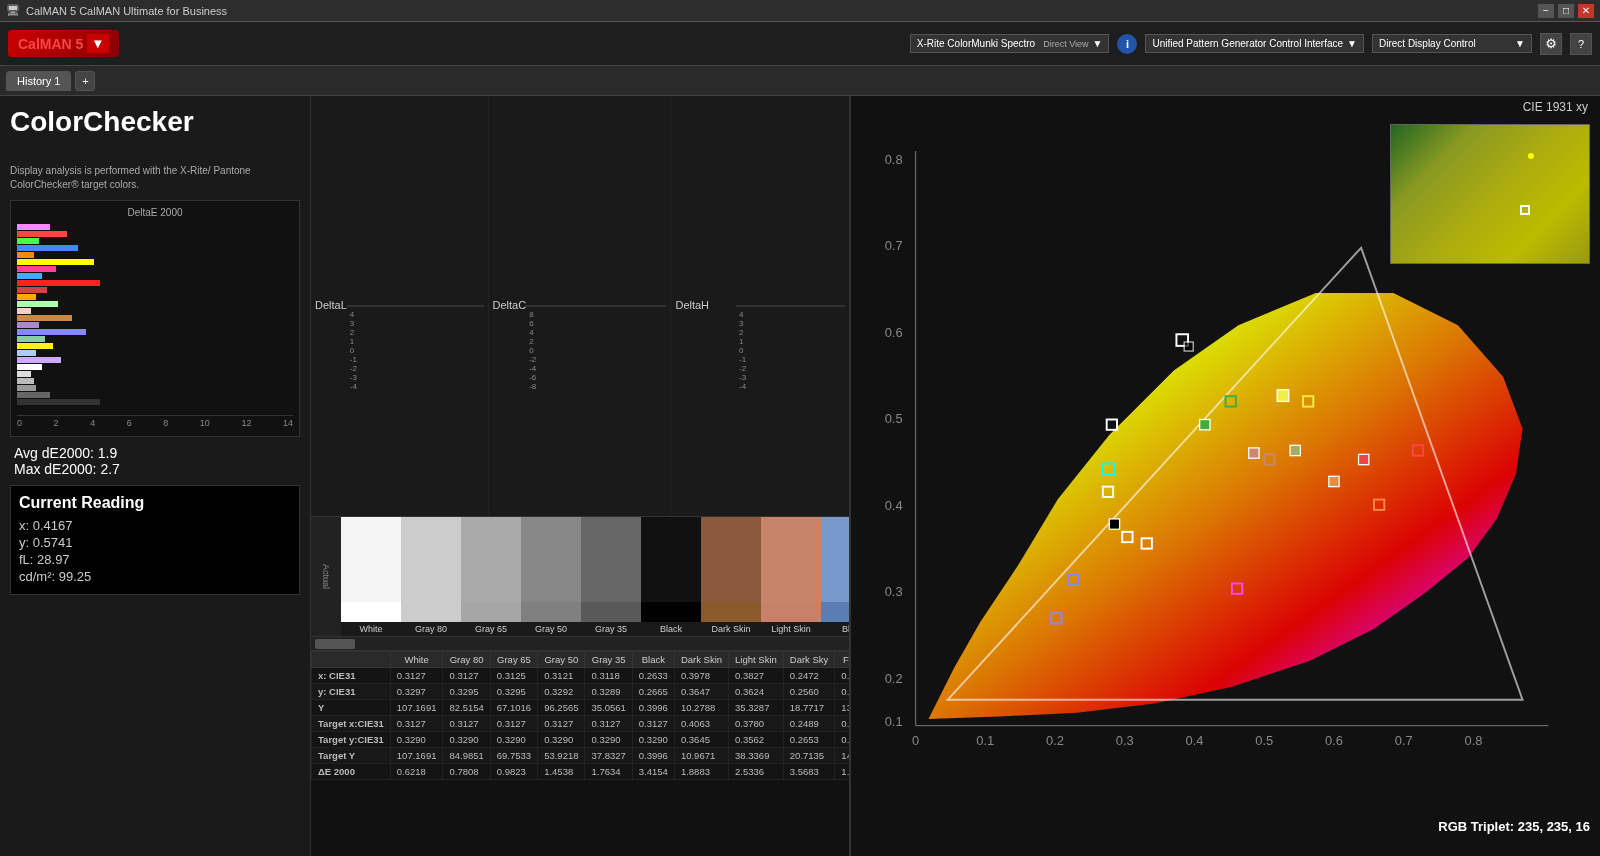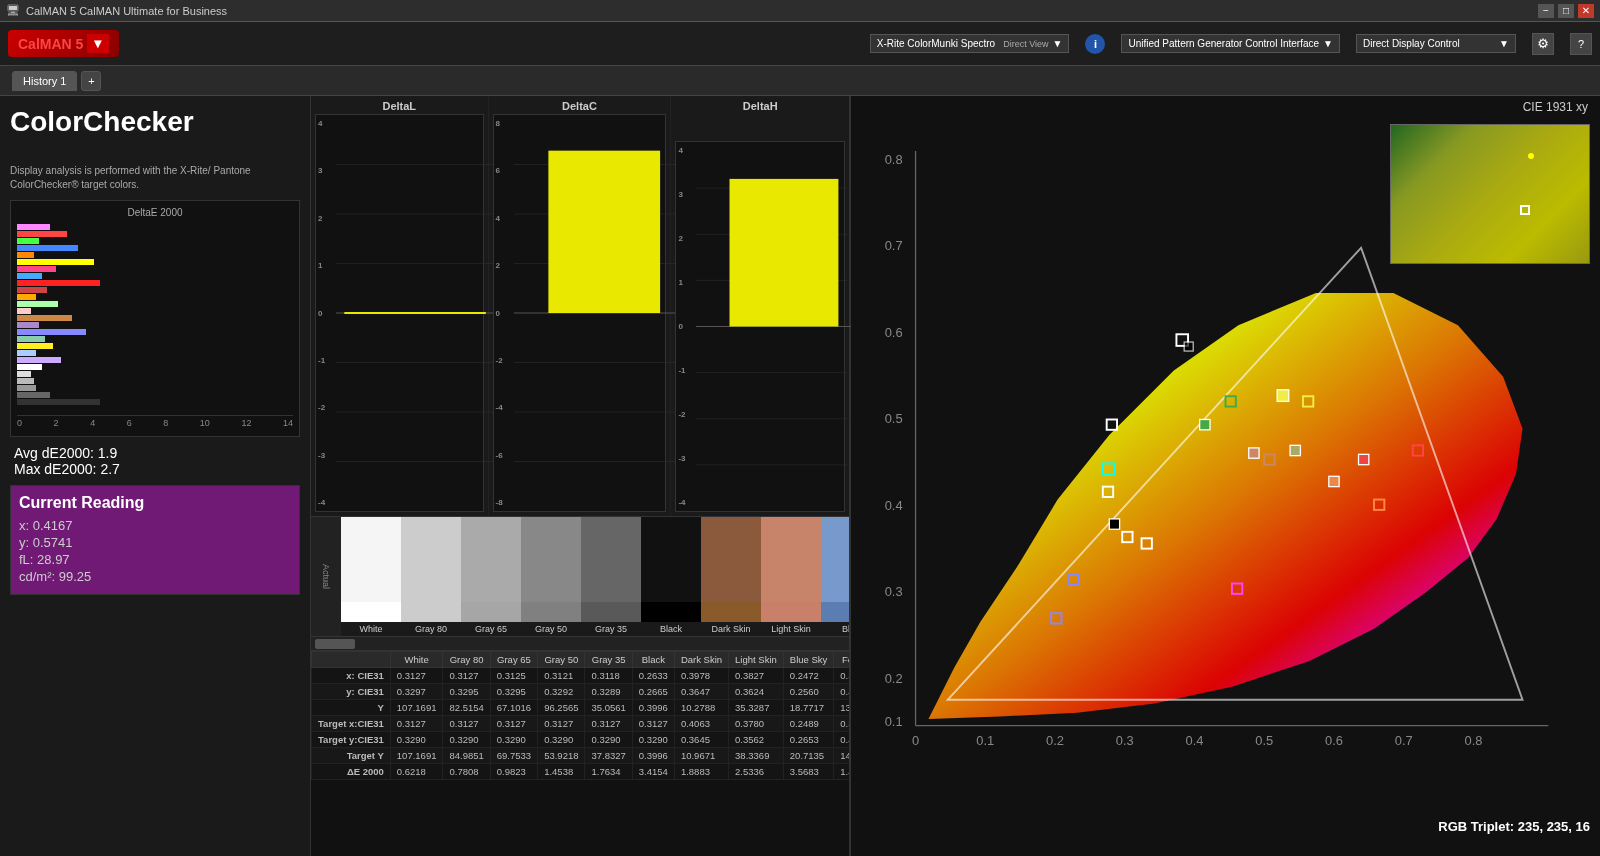--- a/index.html
+++ b/index.html
@@ -12,27 +12,27 @@
     .wbtn { background: #555; border: none; color: #fff; width: 16px; height: 14px; cursor: pointer; font-size: 10px; display: flex; align-items: center; justify-content: center; }
     .wbtn.close { background: #c0392b; }
 
     
     #appheader { background: #1e1e1e; height: 44px; display: flex; align-items: center; padding: 0 8px; gap: 10px; border-bottom: 1px solid #444; }
     #logo { background: linear-gradient(135deg, #cc0000, #880000); color: #fff; font-size: 20px; font-weight: bold; padding: 4px 10px; border-radius: 4px; display: flex; align-items: center; gap: 4px; }
     #logo span { color: #ff4444; font-size: 14px; }
     #logo-dropdown { background: #cc0000; border: none; color: #fff; cursor: pointer; padding: 2px 4px; }
 
     
-    #tabbar { background: #2a2a2a; height: 30px; display: flex; align-items: center; padding: 0 12px; gap: 4px; border-bottom: 1px solid #444; }
+    #tabbar { background: #2a2a2a; height: 30px; display: flex; align-items: center; padding: 0 6px; gap: 4px; border-bottom: 1px solid #444; }
     .tab { background: #3a3a3a; border: 1px solid #555; color: #fff; padding: 3px 10px; cursor: pointer; border-radius: 3px 3px 0 0; font-size: 11px; display: flex; align-items: center; gap: 4px; }
     .tab.active { background: #555; }
     .tab-add { background: #444; border: 1px solid #555; color: #fff; width: 20px; height: 20px; display: flex; align-items: center; justify-content: center; cursor: pointer; border-radius: 3px; }
 
     
-    #topcontrols { margin-left: auto; display: flex; align-items: center; gap: 16px; }
+    #topcontrols { margin-left: auto; display: flex; align-items: center; gap: 8px; }
     .device-select { background: #333; border: 1px solid #555; color: #fff; padding: 3px 6px; font-size: 10px; display: flex; align-items: center; gap: 4px; min-width: 160px; cursor: pointer; }
     .device-select .label { flex: 1; font-size: 10px; }
     .info-btn { background: #2255aa; color: #fff; border-radius: 50%; width: 20px; height: 20px; display: flex; align-items: center; justify-content: center; font-weight: bold; font-size: 11px; cursor: pointer; }
     .gear-btn { background: #444; border: 1px solid #555; color: #fff; width: 22px; height: 22px; display: flex; align-items: center; justify-content: center; cursor: pointer; font-size: 13px; }
     .help-btn { background: #444; border: 1px solid #555; color: #fff; width: 22px; height: 22px; display: flex; align-items: center; justify-content: center; cursor: pointer; font-size: 11px; }
 
     
     #main { display: flex; height: calc(856px - 22px - 44px - 30px); }
 
     
@@ -45,47 +45,47 @@
     #deltae-title { text-align: center; font-size: 10px; color: #aaa; margin-bottom: 4px; }
     .bar-row { display: flex; align-items: center; margin-bottom: 1px; }
     .bar-fill { height: 6px; min-width: 2px; }
     .x-axis { display: flex; justify-content: space-between; padding: 2px 0; font-size: 9px; color: #888; border-top: 1px solid #333; }
 
     
     #avgmax { text-align: left; padding-left: 4px; }
     #avgmax p { font-size: 14px; color: #fff; }
 
     
-    #current-reading { background: #701a75; border: 1px solid #333; padding: 8px; }
+    #current-reading { background: #000000; border: 1px solid #333; padding: 8px; }
     #cr-title { font-size: 16px; font-weight: bold; margin-bottom: 6px; }
     .cr-row { font-size: 13px; color: #ccc; margin-bottom: 2px; }
 
     
     #midpanel { width: 540px; flex-shrink: 0; display: flex; flex-direction: column; background: #1a1a1a; border-left: 1px solid #333; border-right: 1px solid #333; }
     #charts-row { display: flex; height: 420px; }
-    .chart-container { flex: 1; display: flex; flex-direction: column; align-items: center; padding: 4px; border-right: 1px solid #222; font-weight: bold; }
+    .chart-container { flex: 1; display: flex; flex-direction: row; align-items: center; padding: 4px; border-right: 1px solid #222; }
     .chart-container:last-child { border-right: none; gap: 27px; }
     .chart-label { font-size: 11px; color: #ccc; margin-bottom: 2px; }
     .chart-area { background: #111; border: 1px solid #333; flex: 1; width: 100%; position: relative; display: flex; flex-direction: column; }
 
     
     #swatches-row { height: 120px; overflow-x: auto; display: flex; border-top: 1px solid #333; }
     .swatch-item { display: flex; flex-direction: column; align-items: center; min-width: 60px; }
     .swatch-actual { flex: 1; width: 100%; }
     .swatch-target { height: 20px; width: 100%; }
     .swatch-label { font-size: 9px; color: #ccc; text-align: center; padding: 2px 1px; white-space: nowrap; overflow: hidden; }
 
     
     #data-table-wrapper { flex: 1; overflow-x: auto; overflow-y: auto; background: #111; border-top: 1px solid #333; }
     #data-table { border-collapse: collapse; width: max-content; font-size: 9.5px; }
     #data-table th { background: #2a2a2a; color: #ccc; padding: 2px 6px; border: 1px solid #333; text-align: center; white-space: nowrap; font-weight: normal; }
     #data-table td { padding: 2px 6px; border: 1px solid #222; color: #bbb; white-space: nowrap; }
     #data-table tr:nth-child(even) td { background: #181818; }
     #data-table tr:nth-child(odd) td { background: #141414; }
-    .row-label { color: #8af; font-weight: bold; text-align: right; }
+    .row-label { color: #8af; font-weight: bold; text-align: left; }
 
     
     #hscroll { height: 14px; background: #222; border-top: 1px solid #333; display: flex; align-items: center; }
     .scroll-thumb { width: 40px; height: 10px; background: #555; border-radius: 2px; margin-left: 4px; cursor: pointer; }
 
     
     #rightpanel { flex: 1; background: #111; display: flex; flex-direction: column; border-left: 1px solid #333; }
     #cie-area { flex: 1; position: relative; overflow: hidden; }
     #cie-title { text-align: right; padding: 4px 12px 0; font-size: 12px; color: #ccc; }
     #cie-diagram { width: 100%; height: 100%; }
@@ -413,21 +413,21 @@
           <tr>
             <th></th>
             <th>White</th>
             <th>Gray 80</th>
             <th>Gray 65</th>
             <th>Gray 50</th>
             <th>Gray 35</th>
             <th>Black</th>
             <th>Dark Skin</th>
             <th>Light Skin</th>
-            <th>Blue Sky</th>
+            <th>Dark Sky</th>
             <th>Foliage</th>
 
           </tr>
         </thead>
         <tbody id="table-body">
         <tr>
               <td class="row-label">x: CIE31</td>
               <td>0.3127</td>
               <td>0.3127</td>
               <td>0.3125</td>

